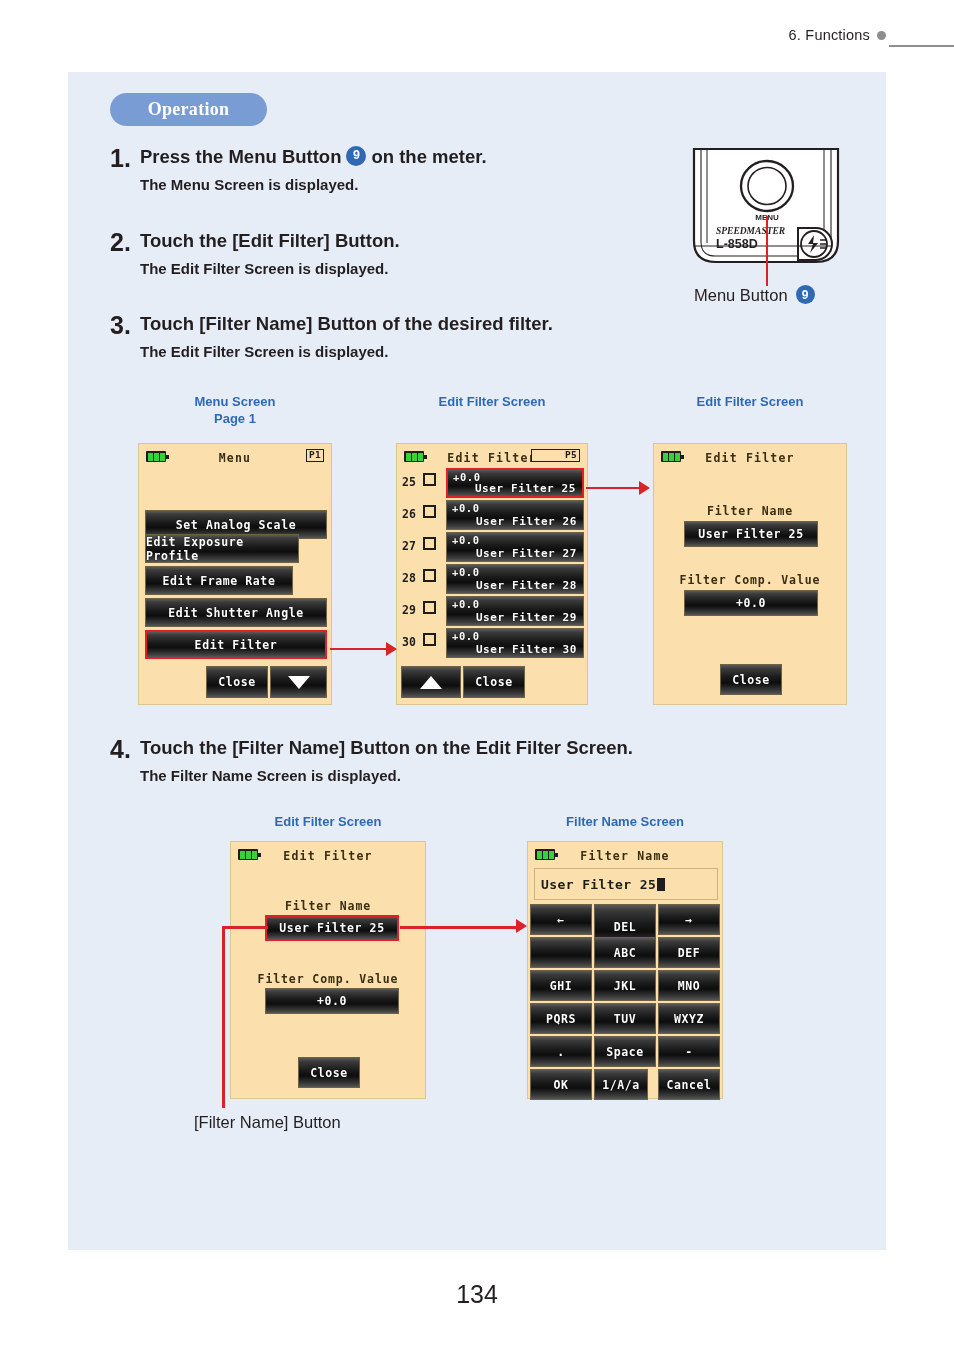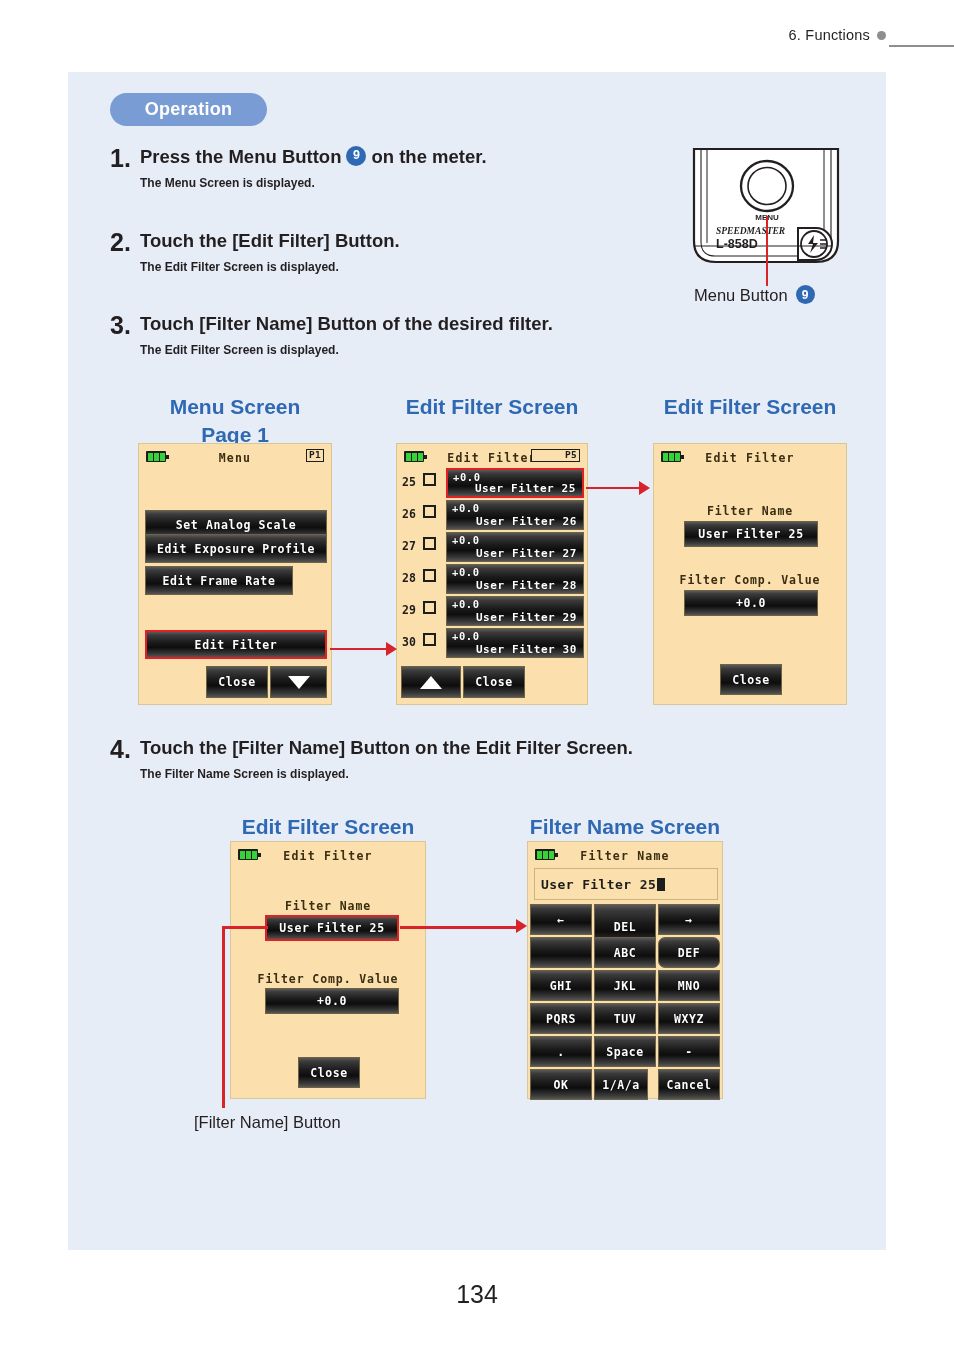--- a/index.html
+++ b/index.html
@@ -19,45 +19,45 @@
 
   
   .panel { position:absolute; left:68px; top:72px; width:818px; height:1178px; background:#e7edf7; }
 
   
   .pill {
     position:absolute; left:110px; top:93px; width:157px; height:33px;
     background:#7a9cd4; border-radius:17px;
     display:flex; align-items:center; justify-content:center;
   }
-  .pill span { color:#fff; font-size:18px; font-weight:bold; letter-spacing:.3px; }
+  .pill span { color:#fff; font-size:18px; font-weight:bold; letter-spacing:.3px;font-family:Liberation Serif, serif; }
 
   
   .step { position:absolute; display:flex; align-items:flex-start; }
   .step-num { font-size:25px; font-weight:bold; color:#231f20; width:30px; line-height:1; }
   .step-body { }
   .step-title { font-size:18.5px; font-weight:bold; color:#231f20; line-height:1.15; white-space:nowrap; display:flex; align-items:center; }
-  .step-sub { font-size:12px; font-weight:bold; color:#231f20; margin-top:9px; }
+  .step-sub { font-size:15px; font-weight:bold; color:#231f20; margin-top:9px; }
   .badge9 {
     display:inline-flex; align-items:center; justify-content:center;
     width:20px; height:20px; border-radius:50%;
     background:#2f69b3; color:#fff; font-size:12.5px; font-weight:bold;
     margin:0 5px; position:relative; top:-1px;
   }
 
   
   .meter-wrap { position:absolute; left:688px; top:146px; width:158px; height:122px; }
   .meter-caption { position:absolute; left:694px; top:286px; display:flex; align-items:center;text-align:center; }
   .meter-caption .txt { font-size:16.5px; color:#231f20; }
   .meter-caption .badge9 { width:19px; height:19px; font-size:12px; margin-left:8px; }
   .meter-lead { position:absolute; left:766px; top:216px; width:1.6px; height:70px; background:#d8232a; }
 
   
   .lcd-cap {
-    position:absolute; font-size:21px; font-weight:bold; color:#2f69b3;
+    position:absolute; font-size:13px; font-weight:bold; color:#2f69b3;
     text-align:center; line-height:1.32;
   }
 
   
   .lcd {
     position:absolute; background:#fbe0ad; border:1px solid #d9c694;
     font-family:"DejaVu Sans Mono", monospace;
   }
   .lcd-title {
     position:absolute; left:0; right:0; text-align:center;
@@ -209,22 +209,23 @@
   <div class="lcd" style="left:138px; top:443px; width:194px; height:262px;">
     <div class="batt" style="left:7px; top:7px;">
         <i></i>
         <i></i>
         <i></i>
       </div>
     <div class="lcd-title" style="top:7px;">Menu</div>
     <div class="pnum" style="right:7px; top:5px;">P1</div>
 
     <div class="key" style="left:6px; top:26px; width:182px; height:29px;margin-top:40px;">Set Analog Scale</div>
-    <div class="key" style="left:6px; top:90px; width:182px; height:29px;">Edit Exposure Profile</div>
+    <div class="key" style="left:6px; top:90px; width:154px; height:29px;">Edit Exposure Profile</div>
     <div class="key" style="left:6px; top:122px; width:148px; height:29px;">Edit Frame Rate</div>
+    <div class="key" style="left:6px; top:154px; width:182px; height:29px;">Edit Shutter Angle</div>
     <div class="key sel" style="left:6px; top:186px; width:182px; height:29px;">Edit Filter</div>
 
     <div class="key" style="left:67px; top:222px; width:62px; height:32px;">Close</div>
     <div class="key" style="left:131px; top:222px; width:57px; height:32px;">
       <span class="tri down"></span>
     </div>
   </div>
 
   <div class="lcd" style="left:396px; top:443px; width:192px; height:262px;">
     <div class="batt" style="left:7px; top:7px;">
@@ -358,21 +359,21 @@
       <span>User Filter 25</span>
         <span class="caret"></span>
     </div>
 
     <div class="key" style="left:2px;  top:62px;  width:62px; height:31px;">←</div>
     <div class="key" style="left:66px; top:62px;  width:62px; height:45px;">DEL</div>
     <div class="key" style="left:130px;top:62px;  width:62px; height:31px;">→</div>
 
     <div class="key" style="left:2px;  top:95px;  width:62px; height:31px;"></div>
     <div class="key" style="left:66px; top:95px;  width:62px; height:31px;">ABC</div>
-    <div class="key" style="left:130px;top:95px;  width:62px; height:31px;border-radius:7px;">DEF</div>
+    <div class="key" style="left:130px;top:95px;  width:62px; height:31px;">DEF</div>
 
     <div class="key" style="left:2px;  top:128px; width:62px; height:31px;">GHI</div>
     <div class="key" style="left:66px; top:128px; width:62px; height:31px;">JKL</div>
     <div class="key" style="left:130px;top:128px; width:62px; height:31px;">MNO</div>
 
     <div class="key" style="left:2px;  top:161px; width:62px; height:31px;">PQRS</div>
     <div class="key" style="left:66px; top:161px; width:62px; height:31px;">TUV</div>
     <div class="key" style="left:130px;top:161px; width:62px; height:31px;">WXYZ</div>
 
     <div class="key" style="left:2px;  top:194px; width:62px; height:31px;">.</div>

